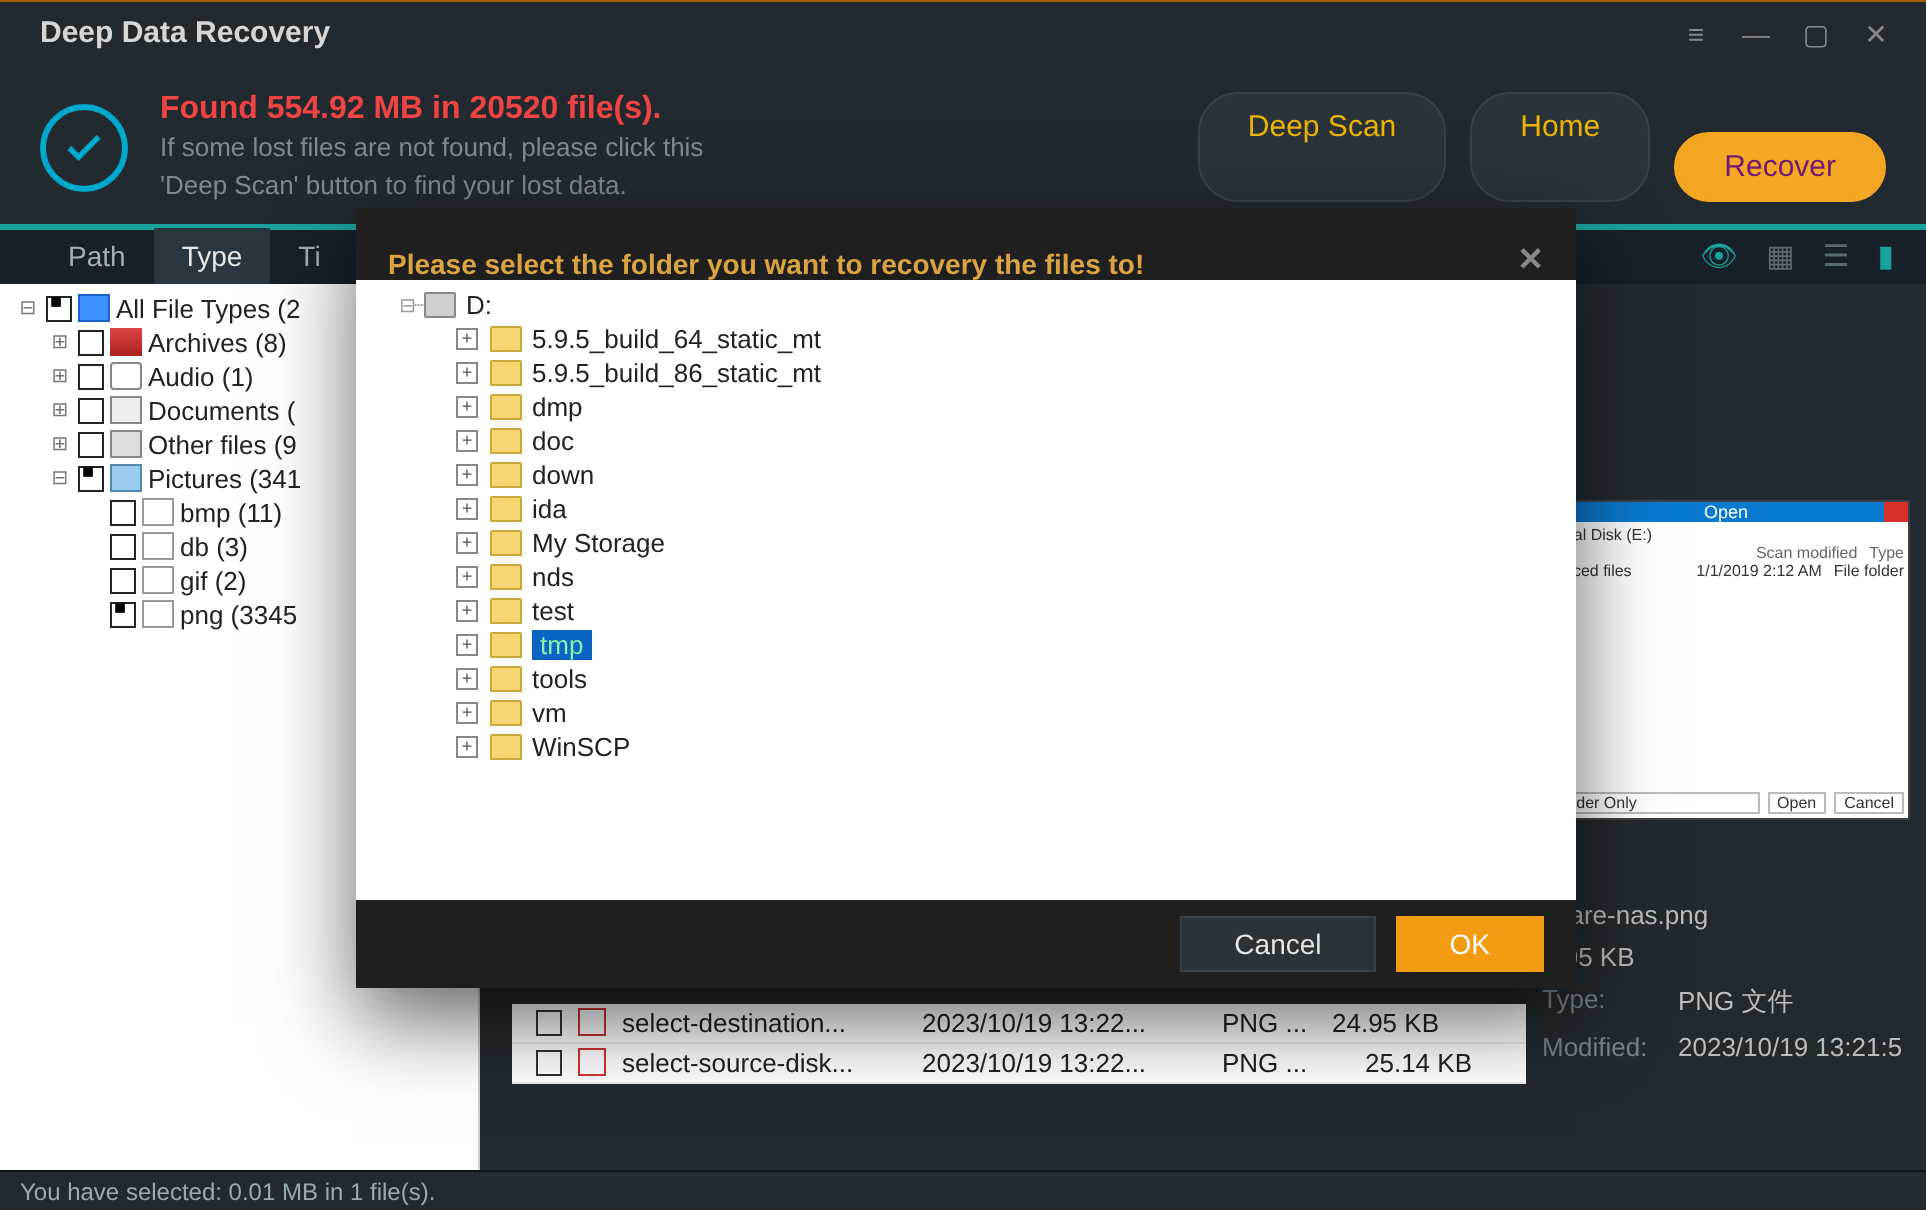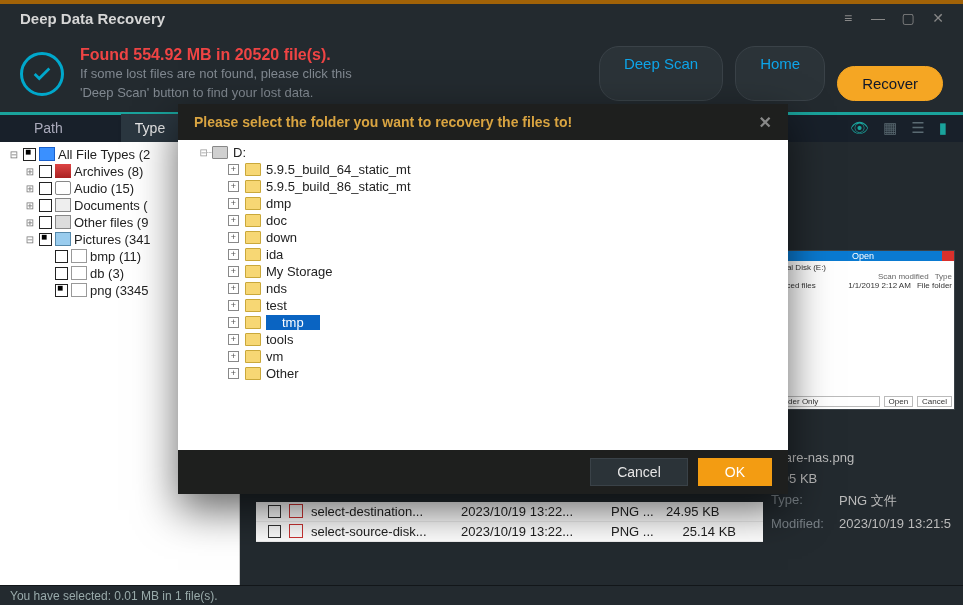--- a/index.html
+++ b/index.html
@@ -1,34 +1,34 @@
 <!DOCTYPE html>
 <html><head>
 <meta charset="utf-8">
 <style>
 * { margin: 0; padding: 0; box-sizing: border-box; font-family: "Segoe UI", Arial, sans-serif; }
 body { background: #1e2529; width: 963px; height: 605px; overflow: hidden; position: relative; color: #c8c8c8; font-size: 13px; }
 
 
-.titlebar { height: 32px; background: #232a2f; display: flex; align-items: center; padding: 0 10px 0 20px; border-top: 4px solid #a16207; }
+.titlebar { height: 32px; background: #232a2f; display: flex; align-items: center; padding: 0 10px 0 20px; border-top: 1px solid #a16207; }
 .titlebar .title { color: #d6d6d6; font-size: 15px; font-weight: 600; flex: 1; }
 .titlebar .winbtn { width: 30px; text-align: center; color: #888; font-size: 14px; cursor: default; }
 
 
 .header { display: flex; align-items: center; padding: 14px 20px 10px 20px; background: #232a2f; }
 .hdr-icon { width: 44px; height: 44px; border: 3px solid #00a8cc; border-radius: 50%; display: flex; align-items: center; justify-content: center; color: #00a8cc; margin-right: 16px; }
 .hdr-text .h1 { color: #ef4444; font-weight: 700; font-size: 16px; }
 .hdr-text .h2 { color: #808890; font-size: 13px; line-height: 1.3; margin-top: 2px; }
 .hdr-buttons { margin-left: auto; display: flex; gap: 12px; }
-.btn { padding: 8px 24px; border-radius: 20px; font-size: 15px; border: 1px solid #3a4248; background: #2b3338; color: #0ea5e9; cursor: default; }
-.btn.primary { background: #f5a623; border-color: #f5a623; color: #0f172a; margin-top: 20px; }
+.btn { padding: 8px 24px; border-radius: 20px; font-size: 15px; border: 1px solid #3a4248; background: #2b3338; color: #eab308; cursor: default; }
+.btn.primary { background: #f5a623; border-color: #f5a623; color: #701a75; margin-top: 20px; }
 
 
 .toolbar { display: flex; align-items: center; background: #18202a; height: 30px; border-top: 3px solid #1aa39c; }
-.tabs { display: flex; margin-left: 20px; font-size: 14px; gap: 44px; }
+.tabs { display: flex; margin-left: 20px; font-size: 14px; }
 .tab { padding: 6px 14px; color: #aab; }
 .tab.active { background: #2b3740; color: #e6e6e6; }
 .view-icons { margin-left: auto; display: flex; gap: 14px; padding-right: 16px; color: #1aa39c; font-size: 15px; }
 .view-icons span.dim { color: #5a6a72; }
 
 
 .mainarea { display: flex; height: calc(100% - 32px - 78px - 30px - 22px); background: #fff; }
 .tree { width: 240px; background: #fff; color: #222; font-size: 13px; overflow: hidden; padding: 4px 0 0 8px; border-right: 1px solid #ccc; }
 .tree .node { white-space: nowrap; padding: 1px 0; display: flex; align-items: center; }
 .tree .exp { width: 12px; font-size: 10px; color: #777; display: inline-block; text-align: center; }
@@ -60,29 +60,29 @@
 .thumbclose { position: absolute; top: 0; right: 0; width: 12px; height: 10px; background: #d9302c; }
 .preview .meta { margin-top: 40px; }
 .preview .meta div { display: flex; gap: 8px; margin: 6px 0; }
 .preview .meta .lab { color: #7a8288; width: 60px; }
 
 
 .statusbar { height: 22px; background: #232a2f; color: #9aa; font-size: 12px; padding: 3px 10px; border-top: 1px solid #121619; }
 
 
 .dialog { position: absolute; left: 178px; top: 104px; width: 610px; background: #1e1f1e; box-shadow: 0 16px 40px rgba(0,0,0,.6); }
-.dlg-hdr { height: 36px; background: #1e1f1e; color: #d9a441; font-weight: 600; font-size: 14px; display: flex; align-items: center; padding: 0 16px; }
+.dlg-hdr { height: 36px; background: #1e1f1e; color: #d9a441; font-weight: 600; font-size: 14px; display: flex; align-items: flex-end; padding: 0 16px; }
 .dlg-hdr .xbtn { margin-left: auto; color: #888; font-size: 16px; cursor: default; }
 .dlg-body { background: #fff; height: 310px; overflow-y: scroll; color: #222; font-size: 13px; padding: 4px 6px; }
 .ft-row { display: flex; align-items: center; padding: 1px 0; white-space: nowrap; }
 .ft-row .conn { color: #999; font-size: 10px; width: 28px; text-align: right; letter-spacing: -1px; }
 .ft-row .exp2 { width: 11px; height: 11px; border: 1px solid #888; font-size: 9px; line-height: 9px; text-align: center; color: #555; margin-right: 6px; }
 .ft-row .fico { width: 16px; height: 13px; background: #f7d774; border: 1px solid #caa83a; border-radius: 1px 1px 0 0; margin-right: 5px; }
 .ft-row.drive .fico { background: #d0d0d0; border-color: #888; border-radius: 1px; }
-.ft-row .lbl.sel { background: #0a64c2; color: #ffffff; padding: 0 16px; }
+.ft-row .lbl.sel { background: #0a64c2; color: #86efac; padding: 0 4px; }
 .dlg-ftr { height: 44px; background: #1e1f1e; display: flex; align-items: center; justify-content: flex-end; gap: 10px; padding: 0 16px; }
 .dlg-btn { padding: 5px 26px; font-size: 14px; color: #e6e6e6; background: #2b3338; border: 1px solid #3a4248; cursor: default; }
 .dlg-btn.ok { background: #f39c12; border-color: #f39c12; color: #fff; }
 
 
 .searchstub { position: absolute; right: 12px; top: 3px; width: 140px; height: 22px; background: #1c2329; border: 1px solid #2a3137; border-radius: 2px; display: flex; align-items: center; justify-content: flex-end; padding-right: 6px; color: #1aa39c; }
 </style>
 </head>
 <body>
 
@@ -138,21 +138,21 @@
     <div class="node" style="padding-left:16px">
         <span class="exp">⊞</span>
         <span class="cb"></span>
         <span class="ficon arc"></span>
         <span>Archives (8)</span>
       </div>
     <div class="node" style="padding-left:16px">
         <span class="exp">⊞</span>
         <span class="cb"></span>
         <span class="ficon aud"></span>
-        <span>Audio (15)</span>
+        <span>Audio (1)</span>
       </div>
     <div class="node" style="padding-left:16px">
         <span class="exp">⊞</span>
         <span class="cb"></span>
         <span class="ficon doc"></span>
         <span>Documents (</span>
       </div>
     <div class="node" style="padding-left:16px">
         <span class="exp">⊞</span>
         <span class="cb"></span>
@@ -167,20 +167,25 @@
       </div>
     <div class="node" style="padding-left:44px">
         <span class="cb"></span>
         <span class="ficon sub"></span>
         <span>bmp (11)</span>
       </div>
     <div class="node" style="padding-left:44px">
         <span class="cb"></span>
         <span class="ficon sub"></span>
         <span>db (3)</span>
+      </div>
+    <div class="node" style="padding-left:44px">
+        <span class="cb"></span>
+        <span class="ficon sub"></span>
+        <span>gif (2)</span>
       </div>
     <div class="node" style="padding-left:44px">
         <span class="cb checked"></span>
         <span class="ficon sub"></span>
         <span>png (3345</span>
       </div>
   </div>
 
   <div class="rightpane">
     <div class="searchstub">
@@ -334,21 +339,21 @@
         <div class="ft-row" style="padding-left: 16px;">
           <span class="conn"></span>
           <span class="exp2">+</span>
           <span class="fico"></span>
           <span class="lbl">vm</span>
         </div>
         <div class="ft-row" style="padding-left: 16px;">
           <span class="conn"></span>
           <span class="exp2">+</span>
           <span class="fico"></span>
-          <span class="lbl">Other</span>
+          <span class="lbl">WinSCP</span>
         </div>
       </div>
   </div>
   <div class="dlg-ftr">
     <div class="dlg-btn">Cancel</div>
     <div class="dlg-btn ok">OK</div>
   </div>
 </div>
 
 </body></html>

